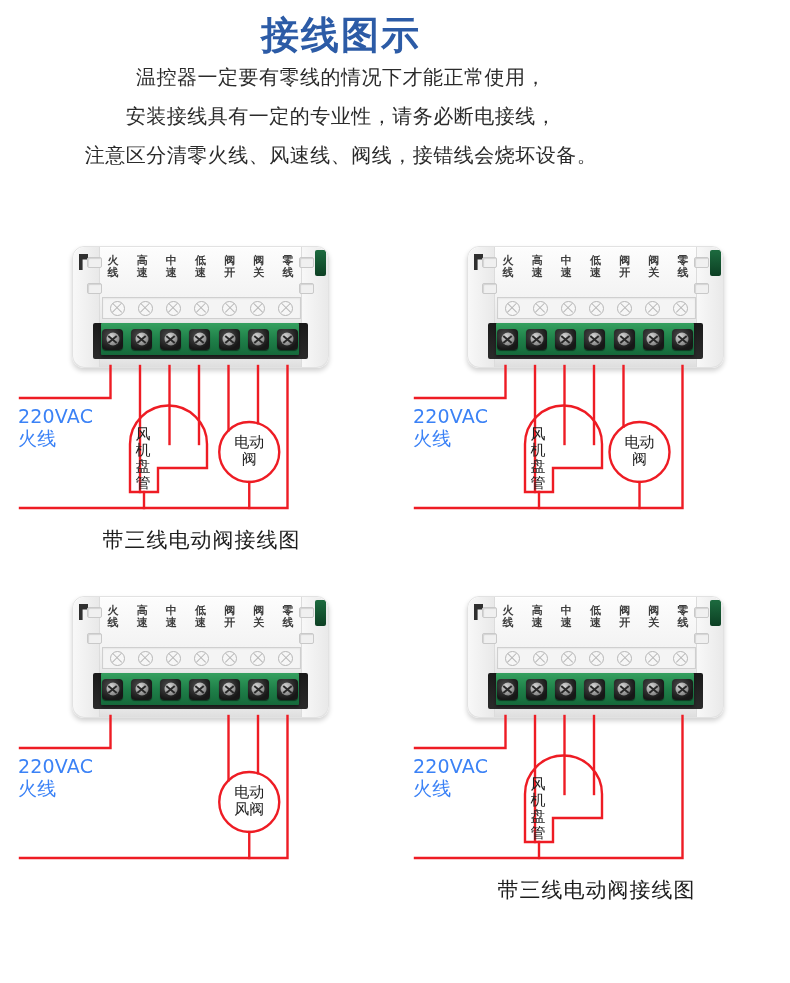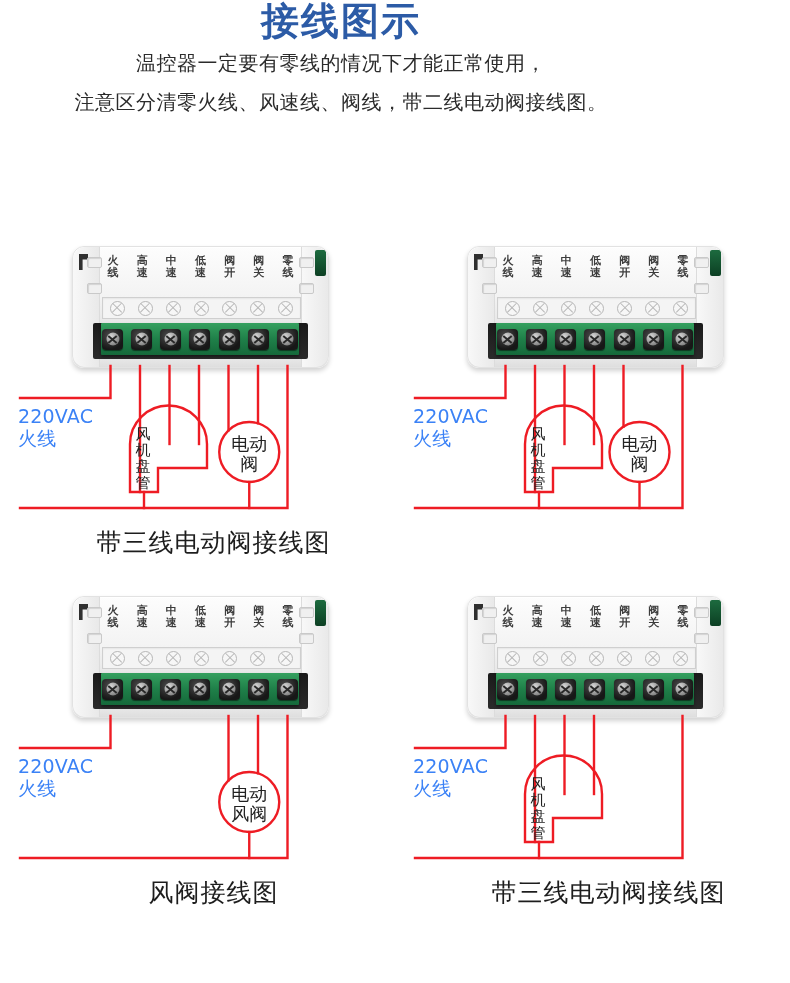--- a/index.html
+++ b/index.html
@@ -4,21 +4,21 @@
 <style>
   html,body{margin:0;padding:0;}
   body{
     width:790px;height:983px;
     background:#ffffff;
     font-family:"Liberation Sans","DejaVu Sans",sans-serif;
     overflow:hidden;
     position:relative;
   }
   
-  .header{width:682px;text-align:center;box-sizing:border-box;}
+  .header{width:682px;text-align:center;padding-top:14px;box-sizing:border-box;}
   .page-title{
     font-size:38px;font-weight:bold;color:#2c5ba6;
     letter-spacing:2px;line-height:1.15;margin:0;
   }
   .intro{}
   .intro-line{
     font-size:20px;color:#2b2b2b;line-height:1.95;
     letter-spacing:.5px;white-space:nowrap;
   }
   
@@ -102,36 +102,37 @@
   .wires{position:absolute;left:0;top:0;width:395px;height:350px;}
 
   
   .wlabel{position:absolute;font-size:17px;color:#3b82f6;line-height:1.18;
           font-family:"DejaVu Sans",sans-serif;white-space:nowrap;}
   .wlabel.vac{left:18px;top:175px;font-size:19px;text-align:left;letter-spacing:.2px;}
   .wlabel.vac .l2{display:block;}
   .vert{position:absolute;font-size:15px;color:#222;line-height:1.08;
         font-family:"DejaVu Sans",sans-serif;text-align:center;width:16px;}
   .vert span{display:block;}
-  .circ-label{position:absolute;font-size:18px;color:#222;line-height:1.12;
+  .circ-label{position:absolute;font-size:15px;color:#222;line-height:1.12;
         text-align:center;font-family:"DejaVu Sans",sans-serif;}
   .circ-label span{display:block;}
 
-  .caption{position:absolute;width:395px;top:296px;left:16px;text-align:center;
-           font-size:25px;color:#1d1d1d;font-family:"DejaVu Sans",sans-serif;
+  .caption{position:absolute;width:395px;top:296px;left:4px;text-align:center;
+           font-size:21px;color:#1d1d1d;font-family:"DejaVu Sans",sans-serif;
            letter-spacing:1px;}
 </style>
 </head>
 <body>
 
 <div class="header">
   <h1 class="page-title">接线图示</h1>
   <div class="intro">
     <div class="intro-line">温控器一定要有零线的情况下才能正常使用，</div>
-    <div class="intro-line">注意区分清零火线、风速线、阀线，带二线电动阀接线图。</div>
+    <div class="intro-line">安装接线具有一定的专业性，请务必断电接线，</div>
+    <div class="intro-line">注意区分清零火线、风速线、阀线，接错线会烧坏设备。</div>
   </div>
 </div>
 
 <div class="grid">
 
   <div class="cell r0 c0">
     <div class="diagram">
         <div class="device">
           <div class="cap left">
             <div class="notch nl"></div>
@@ -439,21 +440,20 @@
           </g>
         </svg>
         <div class="circ-label" style="width: 54px; left: 222.25px; top: 204px;">
           <span>电动</span>
           <span>风阀</span>
         </div>
         <div class="wlabel vac">
           <div>220VAC</div>
           <div class="l2">火线</div>
         </div>
-        <div class="caption">风阀接线图</div>
       </div>
   </div>
 
   <div class="cell r1 c1">
     <div class="diagram">
         <div class="device">
           <div class="cap left">
             <div class="notch nl"></div>
             <div class="clip cl1"></div>
             <div class="clip cl2"></div>

